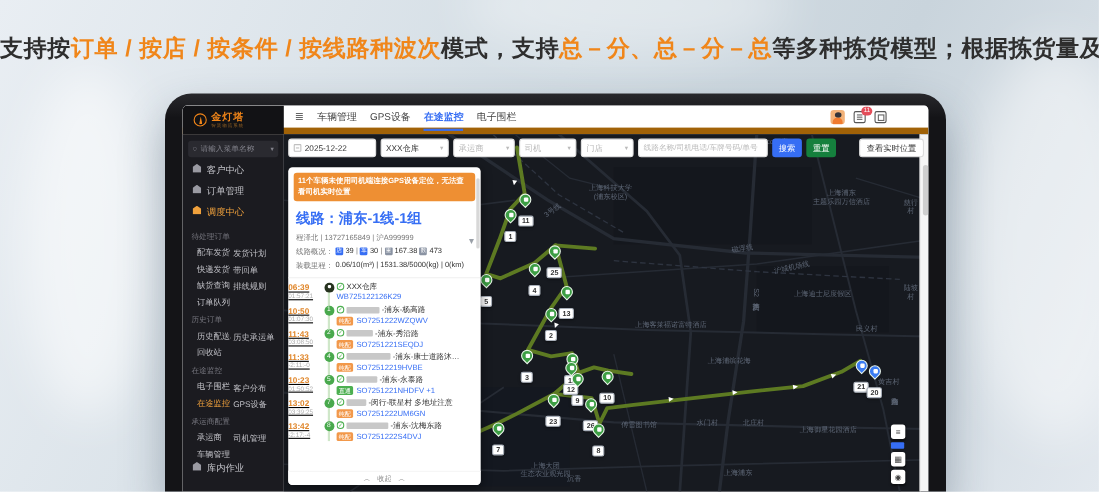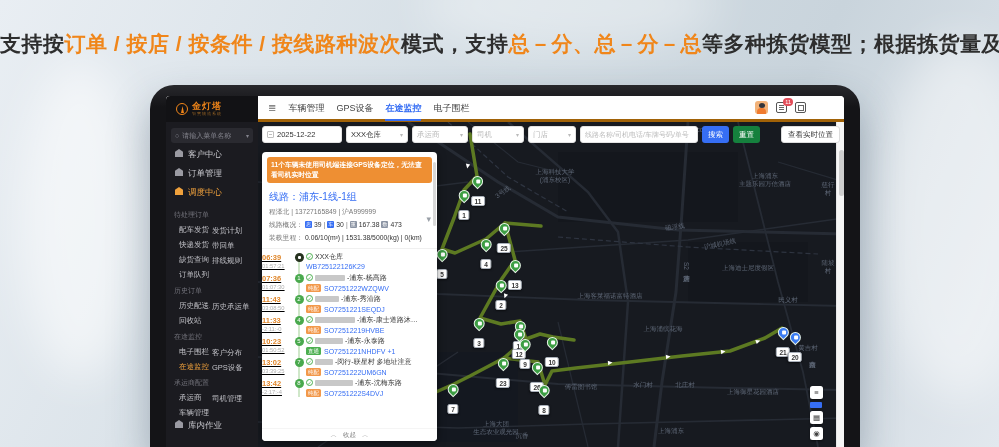--- a/index.html
+++ b/index.html
@@ -19,21 +19,21 @@
 
   
   .laptop { position:absolute; left:150px; top:85px; width:710px; height:362px;
     background:linear-gradient(180deg,#28282c,#141417 22px);
     border-radius:24px 24px 0 0; box-shadow:0 20px 40px rgba(40,60,80,.35); }
   .screen { position:absolute; left:16px; top:11px; width:678px; height:351px;
     background:#fff; overflow:hidden; border-radius:4px 4px 0 0; }
 
   
   .topnav { position:absolute; left:0; top:0; width:678px; height:26px; display:flex; background:#fff;
-    border-bottom:3px solid #a16207; }
+    border-bottom:6px solid #a16207; }
   .logo-zone { width:92px; height:26px; background:#121215; display:flex; align-items:center; gap:4px;
     padding-left:10px; flex:none; }
   .logo-mark { width:12px; height:12px; border:1px solid #f08519; border-radius:50%; position:relative; flex:none; }
   .logo-mark::after { content:""; position:absolute; left:4px; top:2px; width:3px; height:7px;
     background:#f08519; clip-path:polygon(50% 0,100% 100%,0 100%); }
   .logo-txt { display:flex; flex-direction:column; line-height:1; }
   .logo-name { color:#f08519; font-size:9px; font-weight:bold; letter-spacing:1px; }
   .logo-sub { color:#9a6524; font-size:4px; letter-spacing:1px; margin-top:1px; }
   .tabs { display:flex; align-items:center; gap:12px; padding-left:10px; flex:1; }
   .burger { color:#666; font-size:10px; cursor:pointer; }
@@ -103,21 +103,21 @@
   .fbtn.primary { background:#366ef4; color:#fff; }
   .fbtn.soft { background:#15803d; color:#fff; }
   .fbtn.ghost { margin-left:auto; background:#fff; color:#333; border:1px solid #dcdcdc; }
 
   
   .panel { position:absolute; left:4px; top:30px; width:175px; height:289px; background:#fff;
     border-radius:4px; box-shadow:0 2px 10px rgba(0,0,0,.45); z-index:7; overflow:hidden; }
   .alert { margin:5px; background:#ee8f33; color:#fff; font-size:6.8px; font-weight:bold;
     border-radius:3px; padding:3px 4px; line-height:1.45; }
   .route { padding:2px 7px 5px 7px; border-bottom:1px solid #f0f0f0; position:relative; }
-  .route-title { color:#366ef4; font-size:10px; font-weight:normal; }
+  .route-title { color:#366ef4; font-size:13px; font-weight:bold; }
   .route-driver { color:#777; font-size:6.8px; margin-top:3px; }
   .route-line { display:flex; align-items:center; gap:2px; color:#777; font-size:6.8px; margin-top:3px; flex-wrap:nowrap; }
   .mini { display:inline-block; min-width:7px; height:7px; line-height:7px; text-align:center;
     background:#366ef4; color:#fff; font-size:5px; border-radius:1px; }
   .mini.gray { background:#8a93a3; }
   .rv { color:#333; }
   .route-chev { position:absolute; right:6px; top:26px; color:#9aa0a8; font-size:9px; cursor:pointer; }
   .scrollthumb { position:absolute; right:1px; top:10px; width:3px; height:64px; background:#d8d8d8; border-radius:2px; }
 
   
@@ -417,21 +417,21 @@
                   <span class="chk">✓</span>
                   <span>XXX仓库</span>
                 </div>
                 <div class="l2">
                   <a class="ord">WB725122126K29</a>
                 </div>
               </div>
             </div>
             <div class="trow">
               <div class="tl-time">
-                <div class="t1">07:36</div>
+                <div class="t1">10:50</div>
                 <div class="t2">01:07:30</div>
               </div>
               <div class="tl-node">
                 <span class="dot">1</span>
               </div>
               <div class="tl-body">
                 <div class="l1">
                   <span class="chk">✓</span>
                   <span class="maskblk" style="width:30px"></span>
                   <span>-浦东-杨高路</span>

